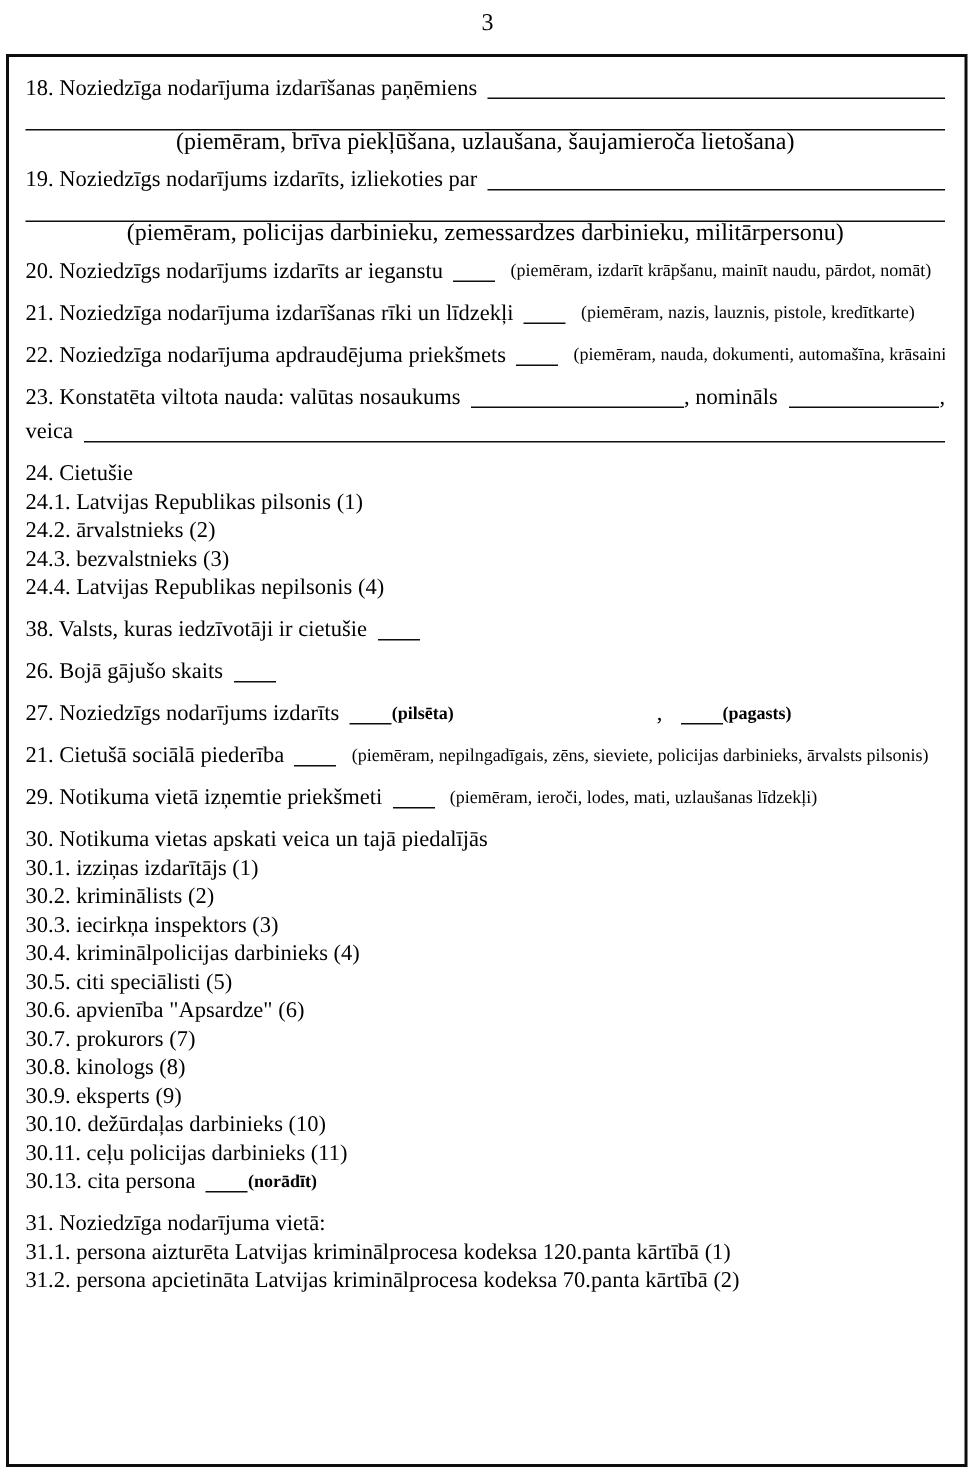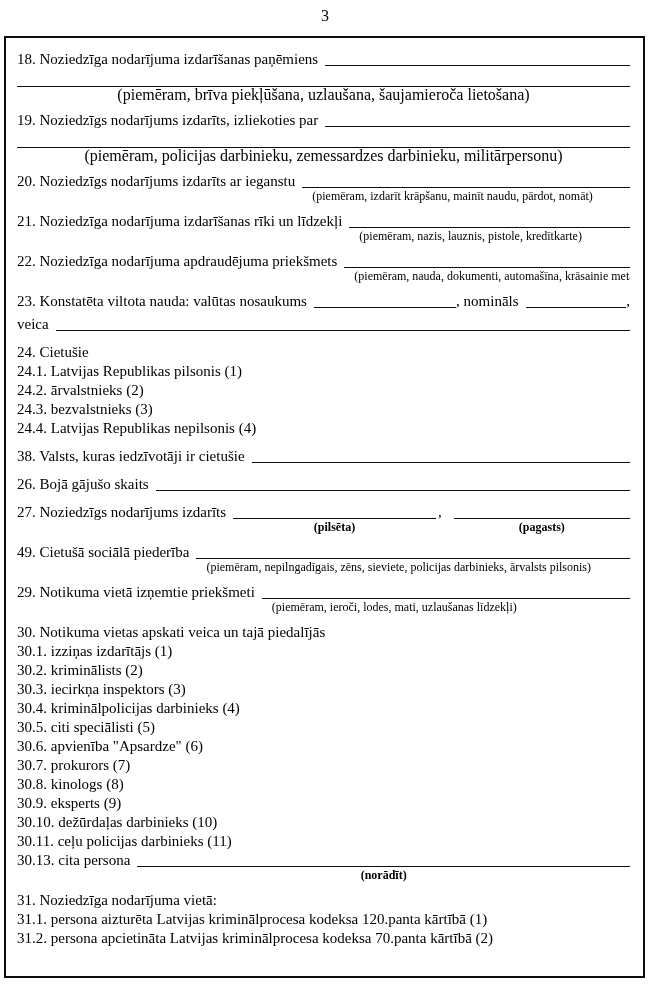--- a/index.html
+++ b/index.html
@@ -35,21 +35,21 @@
     border-bottom:1.5px solid #0d0d0d;
     height:15px;
     margin-left:7px;
     min-width:28px;
   }
   .fullblank{
     border-bottom:1.5px solid #0d0d0d;
     height:15px;
     margin-top:2px;
   }
-  .col{flex:1 1 auto;display:flex;flex-direction:column;margin-left:7px;min-width:0;}
+  .col{flex:1 1 auto;display:flex;flex-direction:row;margin-left:7px;min-width:0;}
   .col .blank{margin-left:0;flex:0 0 auto;}
   .col1{flex:1.15 1 0;}
   .col2{flex:1 1 0;}
   .f1{flex:1.2 1 0;}
   .f07{flex:0.85 1 0;}
   .hint{
     font-size:12px;
     line-height:14px;
     padding-top:1px;
     white-space:nowrap;
@@ -159,21 +159,21 @@
           </span>
           <span class="lbl sep">,</span>
           <span class="col col2">
             <span class="blank"></span>
             <span class="hint center">(pagasts)</span>
           </span>
         </div>
       </div>
       <div class="item">
         <div class="row">
-          <span class="lbl">49. Cietušā sociālā piederība</span>
+          <span class="lbl">21. Cietušā sociālā piederība</span>
           <span class="col">
             <span class="blank"></span>
             <span class="hint left">(piemēram, nepilngadīgais, zēns, sieviete, policijas darbinieks, ārvalsts pilsonis)</span>
           </span>
         </div>
       </div>
       <div class="item">
         <div class="row">
           <span class="lbl">29. Notikuma vietā izņemtie priekšmeti</span>
           <span class="col">

